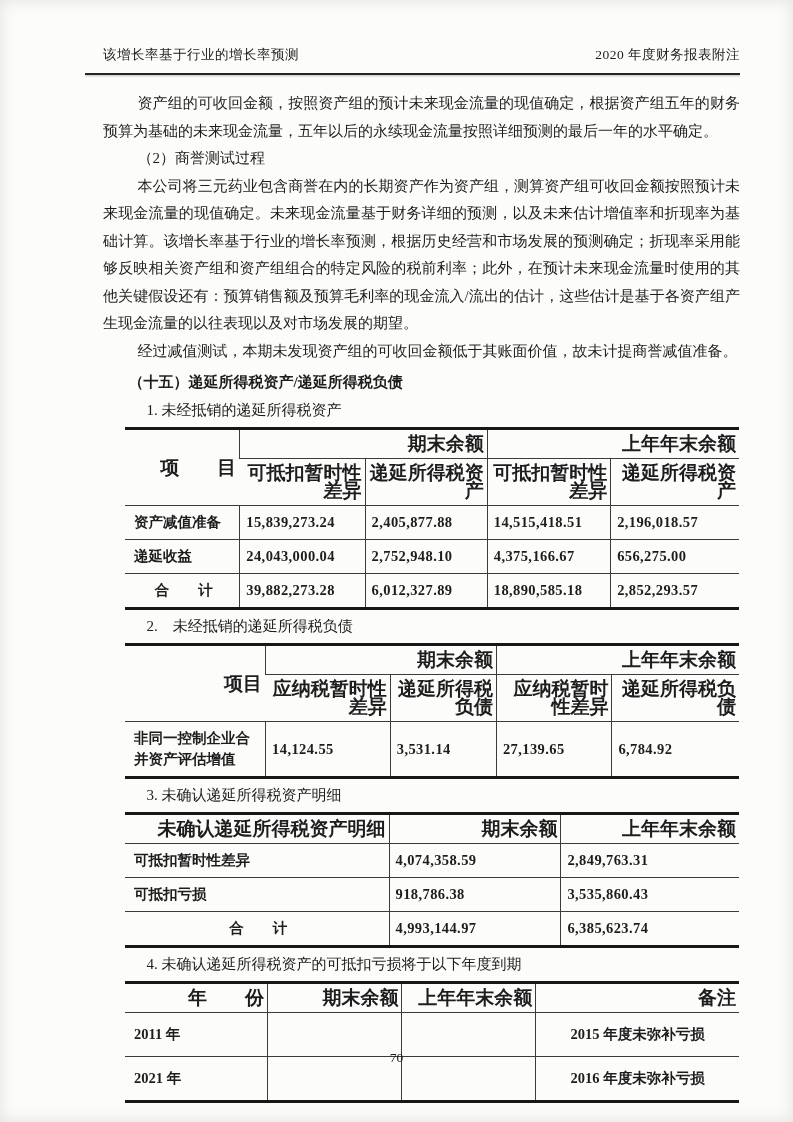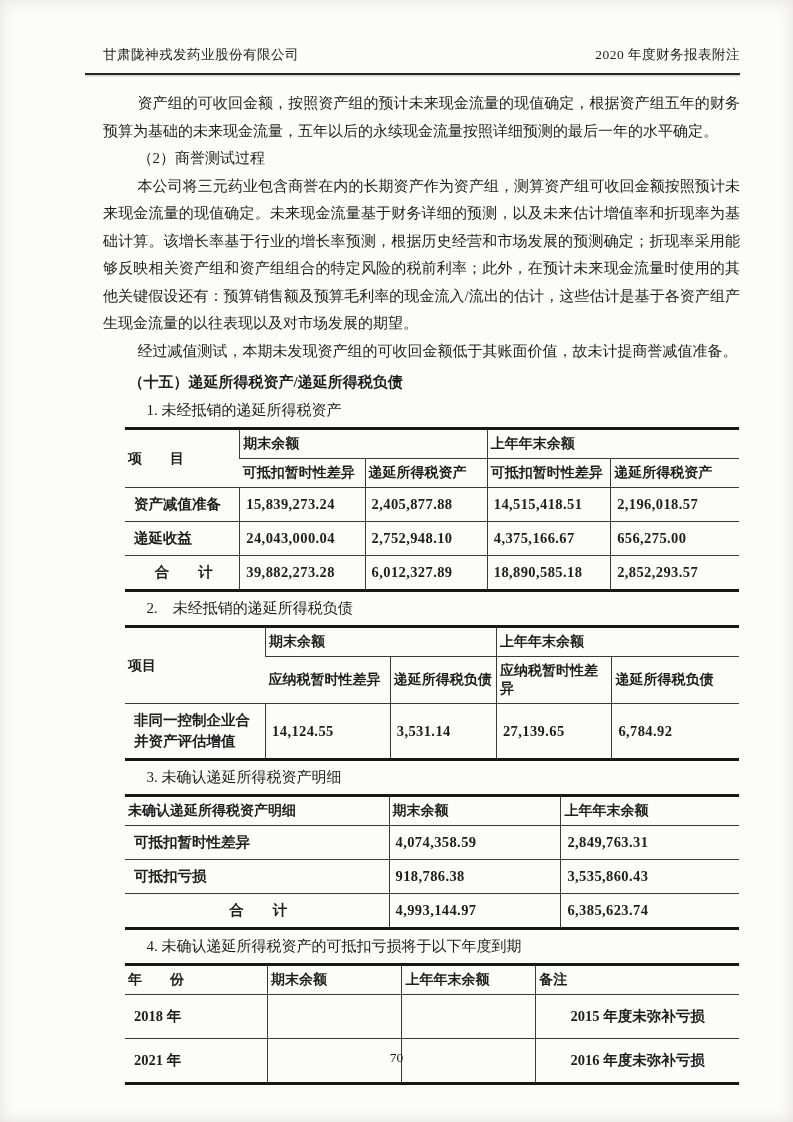--- a/index.html
+++ b/index.html
@@ -43,42 +43,42 @@
   table {
     border-collapse: collapse; table-layout: fixed;
     width: 614px; margin: 3px 0 2px 22px;
     border-top: 3px solid #171717;
     border-bottom: 3px solid #171717;
   }
   th, td { border-left: 1px solid #3b3b3b; border-bottom: 1px solid #3b3b3b; overflow: hidden; }
   th:first-child, td:first-child { border-left: none; }
   tbody tr:last-child td { border-bottom: none; }
   th {
-    font-weight: bold; text-align: left;
-    font-size: 14px; padding: 5px 3px; line-height: 18px;
+    font-weight: bold; text-align: right;
+    font-size: 19px; padding: 5px 3px; line-height: 18px;
   }
   td { font-size: 14.5px; line-height: 21px; padding: 6px 6px; font-weight: bold; }
   td.label { text-align: left; padding-left: 9px; }
   td.num { padding-right: 12px; letter-spacing: 0.4px; }
   td.center { text-align: center; }
   .t-expiry td { height: 31px; }
 
   .page-number {
     position: absolute; bottom: 56px; left: 0; right: 0;
     text-align: center; font-size: 13.5px;
   }
 </style>
 </head>
 <body>
 
 <div class="page">
   <div class="content">
 
     <div class="doc-header">
-      <span>甘肃陇神戎发药业股份有限公司</span>
+      <span>该增长率基于行业的增长率预测</span>
       <span>2020 年度财务报表附注</span>
     </div>
     <div class="header-rule"></div>
 
     <p class="body-para mt">资产组的可收回金额，按照资产组的预计未来现金流量的现值确定，根据资产组五年的财务预算为基础的未来现金流量，五年以后的永续现金流量按照详细预测的最后一年的水平确定。</p>
     <p class="body-para">（2）商誉测试过程</p>
     <p class="body-para">本公司将三元药业包含商誉在内的长期资产作为资产组，测算资产组可收回金额按照预计未来现金流量的现值确定。未来现金流量基于财务详细的预测，以及未来估计增值率和折现率为基础计算。该增长率基于行业的增长率预测，根据历史经营和市场发展的预测确定；折现率采用能够反映相关资产组和资产组组合的特定风险的税前利率；此外，在预计未来现金流量时使用的其他关键假设还有：预算销售额及预算毛利率的现金流入/流出的估计，这些估计是基于各资产组产生现金流量的以往表现以及对市场发展的期望。</p>
     <p class="body-para">经过减值测试，本期未发现资产组的可收回金额低于其账面价值，故未计提商誉减值准备。</p>
 
     <p class="section-title">（十五）递延所得税资产/递延所得税负债</p>
@@ -210,21 +210,21 @@
       <thead>
         <tr>
           <th>年　　份</th>
           <th>期末余额</th>
           <th>上年年末余额</th>
           <th>备注</th>
         </tr>
       </thead>
       <tbody>
         <tr>
-          <td class="label">2018 年</td>
+          <td class="label">2011 年</td>
           <td class="num"></td>
           <td class="num"></td>
           <td class="center">2015 年度未弥补亏损</td>
         </tr>
         <tr>
           <td class="label">2021 年</td>
           <td class="num"></td>
           <td class="num"></td>
           <td class="center">2016 年度未弥补亏损</td>
         </tr>

